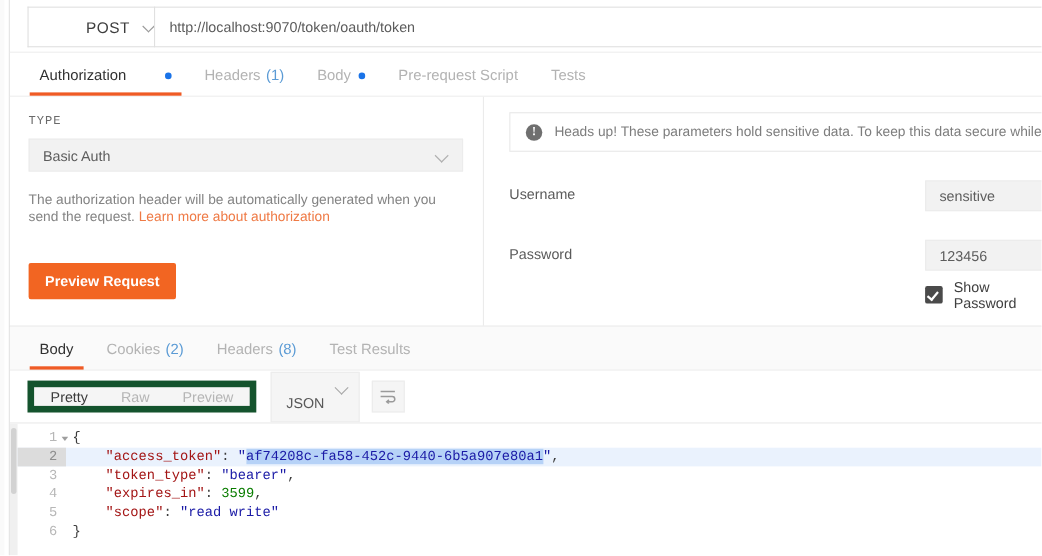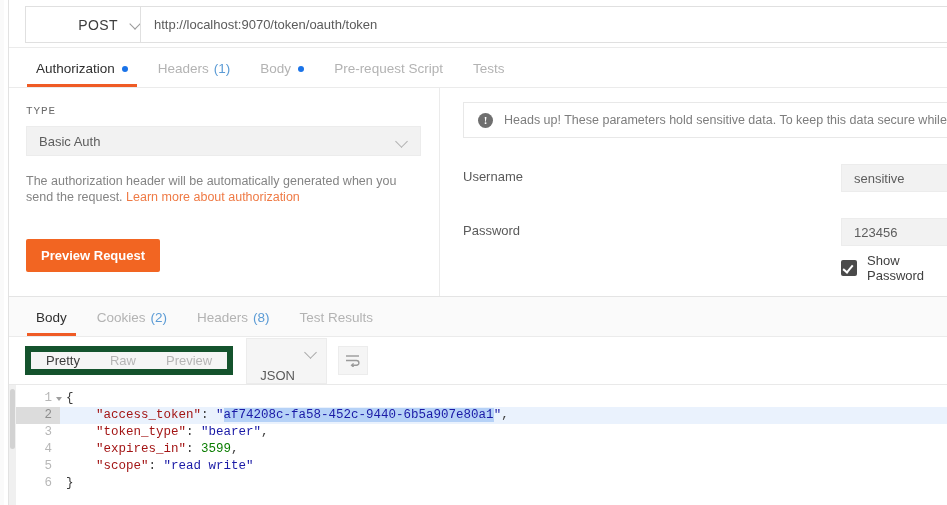--- a/index.html
+++ b/index.html
@@ -122,20 +122,21 @@
     padding: 0 15px 11px 15px;
     font-size: 13.5px;
     color: #b3b3b3;
     cursor: pointer;
     white-space: nowrap;
     display: flex;
     align-items: center;
   }
   .tab.active {
     color: #303030;
+    gap: 28px;
   }
   .tab.active::after {
     content: "";
     position: absolute;
     left: 6px; right: 6px;
     bottom: 0;
     height: 3px;
     background: #ef5b25;
   }
   .tab-count {
@@ -379,21 +380,21 @@
     color: #3b3b3b;
   }
   .lang-select {
     position: relative;
     margin-left: 13px;
     height: 46px;
     background: #f5f5f5;
     border: 1px solid #ececec;
     box-sizing: border-box;
     display: flex;
-    align-items: flex-end;
+    align-items: center;
     padding: 12px 31px 0 13px;
     cursor: pointer;
   }
   .lang-value {
     font-size: 13px;
     color: #595959;
   }
   .lang-caret {
     position: absolute;
     right: 11px; top: 9px;

